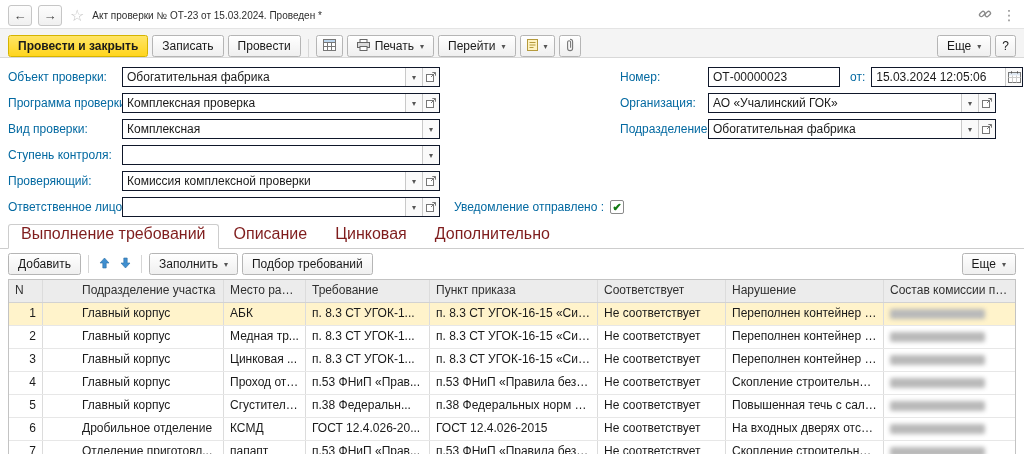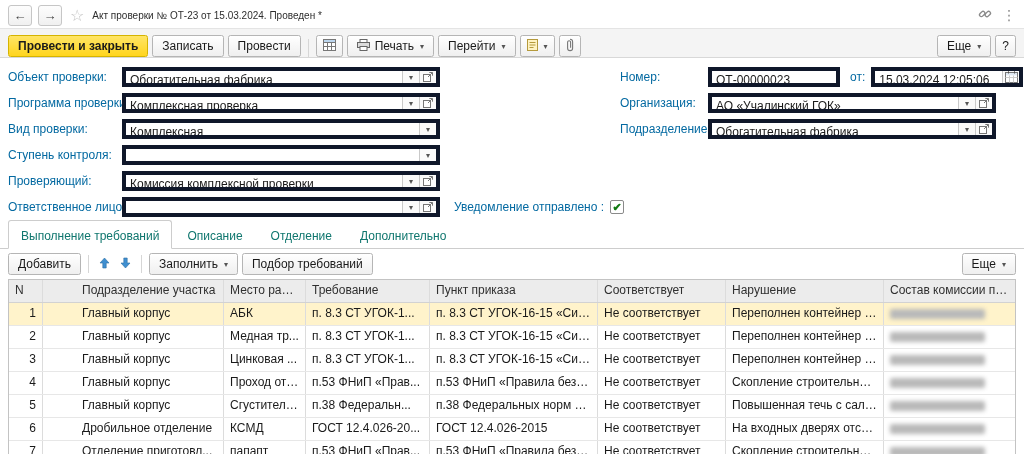--- a/index.html
+++ b/index.html
@@ -38,41 +38,41 @@
   .ml-auto { margin-left:auto; }
   
   .form-area { display:flex; padding:8px 8px 0 8px; }
   .fcol-left { width:612px; }
   .fcol-right { flex:1; }
   .frow { display:flex; align-items:center; height:22px; margin-bottom:4px; }
   .flabel { font-size:12px; color:#0369a1; white-space:nowrap; }
   .lw1 { width:114px; flex:0 0 114px; }
   .lw2 { width:88px; flex:0 0 88px; }
   .field {
-    display:flex; align-items:stretch; border:4px solid #0f172a; background:#fff; height:20px;
+    display:flex; align-items:stretch; border:1px solid #0f172a; background:#fff; height:20px;
   }
   .field .val { flex:1; padding:2px 4px; font-size:12px; white-space:nowrap; overflow:hidden; }
   .field .fbtn {
     width:17px; flex:0 0 17px; display:flex; align-items:center; justify-content:center;
     border-left:1px solid #c9c9c9; background:#fafafa; color:#555; font-size:8px;
   }
   .w-main { width:318px; flex:0 0 318px; }
   .w-num { width:132px; flex:0 0 132px; }
   .w-date { width:152px; flex:0 0 152px; }
   .w-right { width:288px; flex:0 0 288px; }
   .notify { display:flex; align-items:center; gap:6px; margin-left:14px; }
   .checkbox {
     width:14px; height:14px; border:1px solid #8a8a8a; border-radius:2px; background:#fff;
     display:flex; align-items:center; justify-content:center;
     font-size:11px; line-height:12px; color:#127A12; font-weight:bold;
   }
   .redact { width:150px; height:10px; margin-top:2px; background:#bdbdbd; border-radius:2px; filter:blur(2px); }
   
   .tabs { display:flex; align-items:flex-end; height:25px; border-bottom:1px solid #cdcdcd; padding-left:8px; gap:2px; margin-top:2px; }
-  .tab { padding:8px 12px 5px; font-size:12px; color:#0f766e; border:1px solid transparent; margin-bottom:-1px; white-space:nowrap; }
+  .tab { padding:0 12px 5px; font-size:16px; color:#7f1d1d; border:1px solid transparent; margin-bottom:-1px; white-space:nowrap; }
   .tab.active { background:#fff; border-color:#cdcdcd; border-bottom-color:#fff; border-radius:3px 3px 0 0; }
   
   .tbl-toolbar { height:30px; display:flex; align-items:center; gap:4px; padding:0 8px; background:#fff; }
   
   .grid { margin:0 8px; border:1px solid #c3c3c3; }
   .ghead { display:flex; background:#ececec; border-bottom:1px solid #d2d2d2; }
   .gcell {
     padding:3px 6px; font-size:12px; line-height:15px; white-space:nowrap; overflow:hidden;
     border-right:1px solid #dcdcdc; height:22px; text-overflow:ellipsis;
   }
@@ -294,21 +294,21 @@
             </svg>
           </span>
       </div>
     </div>
   </div>
 </div>
 
 <div class="tabs" id="tabs">
     <div class="tab active">Выполнение требований</div>
     <div class="tab">Описание</div>
-    <div class="tab">Отделение</div>
+    <div class="tab">Цинковая</div>
     <div class="tab">Дополнительно</div>
   </div>
 
 <div class="tbl-toolbar">
   <button class="btn">Добавить</button>
   <span class="sep"></span>
   <button class="flatbtn">
     <span><svg width="11" height="12" viewBox="0 0 11 12">
           <path d="M5.5 1 L10 6 H7.2 V11 H3.8 V6 H1 Z" fill="#3f8fd0" stroke="#2d6ea3" stroke-width="0.6"></path>
         </svg></span>

